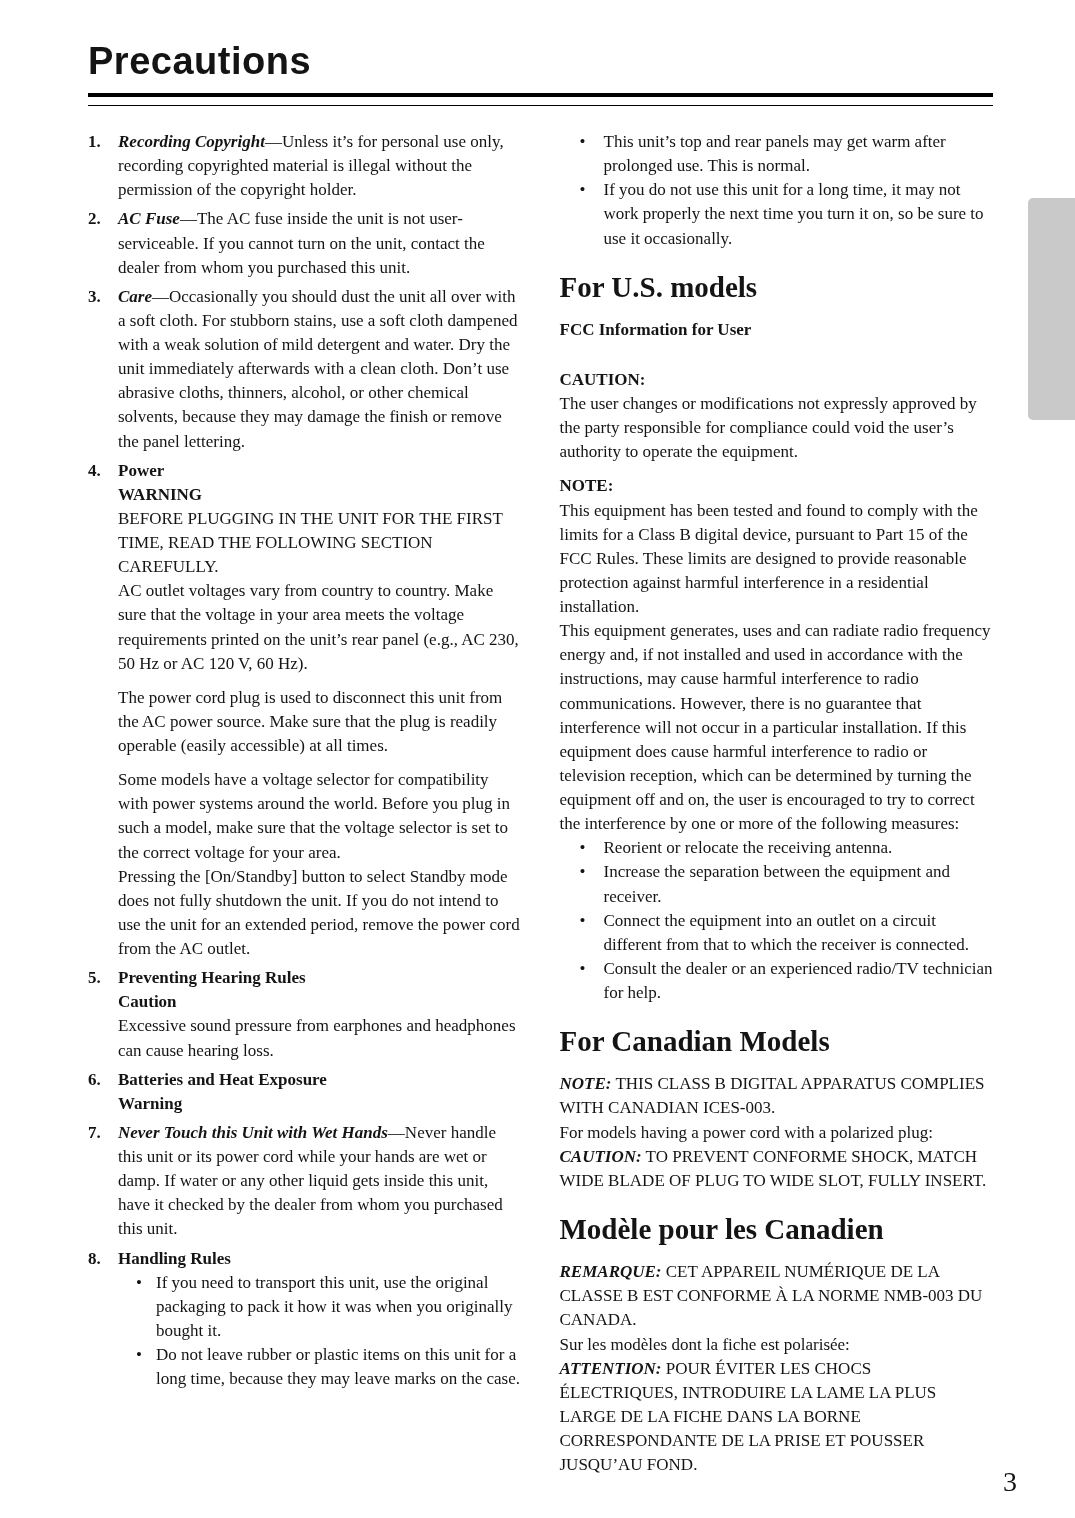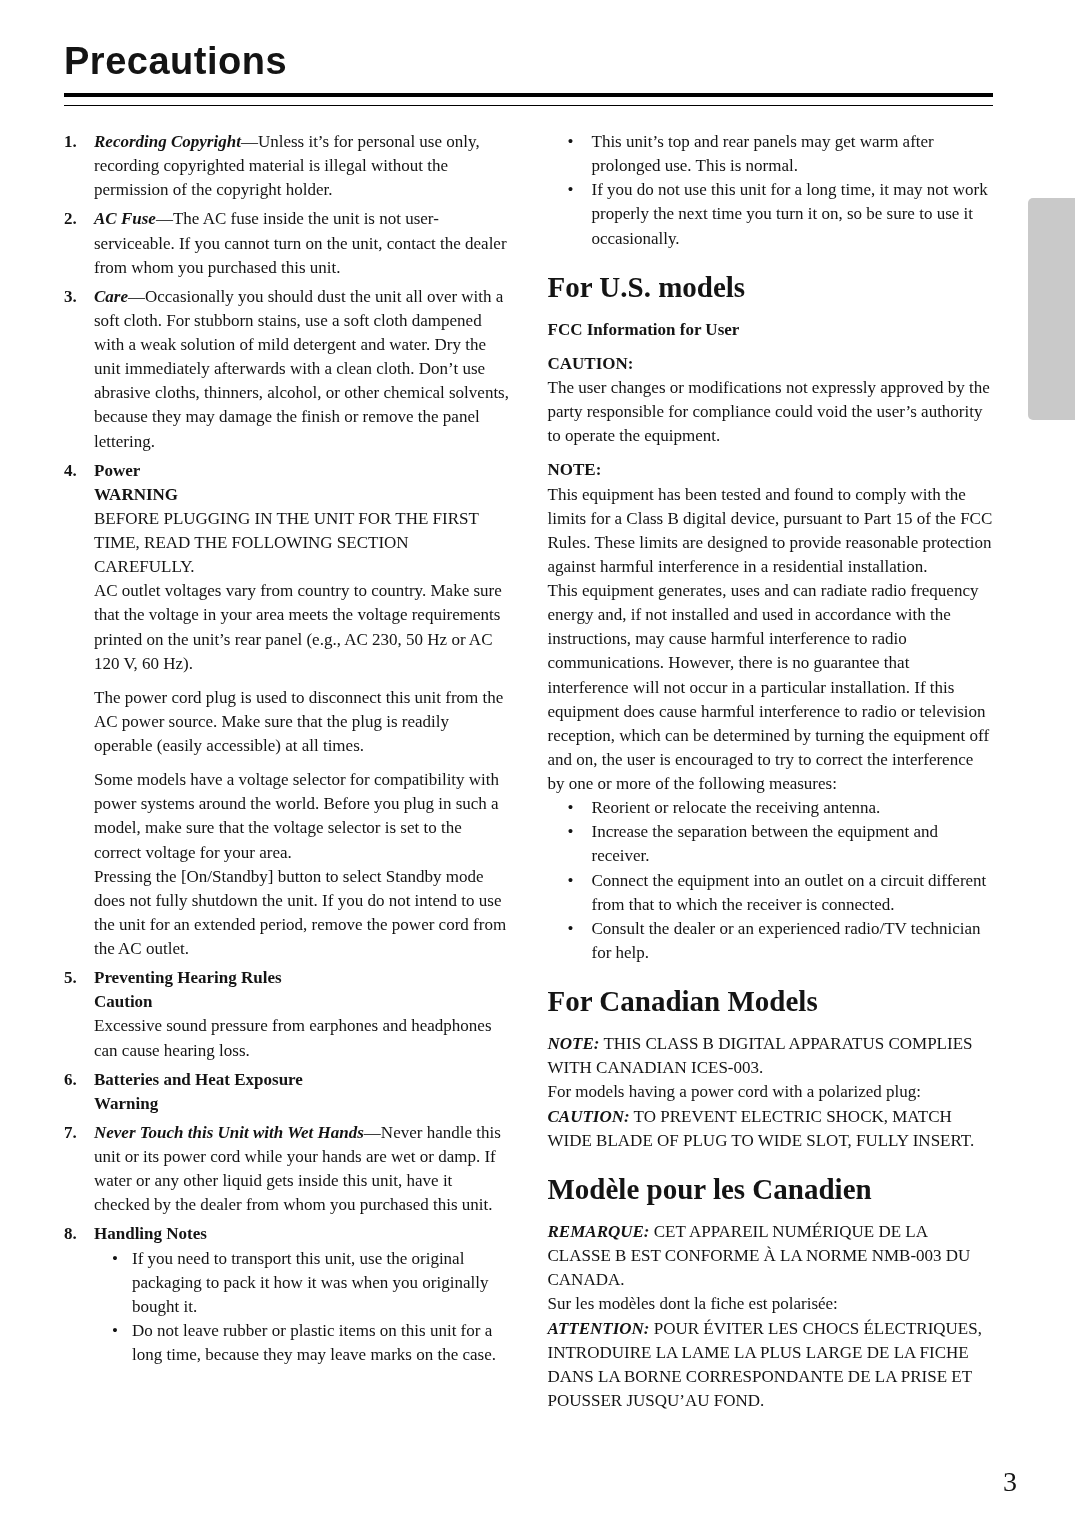--- a/index.html
+++ b/index.html
@@ -4,35 +4,35 @@
 <style>
   html, body { margin: 0; padding: 0; }
   body {
     width: 1075px; height: 1518px;
     background: #ffffff;
     font-family: "Liberation Serif", serif;
     color: #141414;
     position: relative;
     overflow: hidden;
   }
-  .page { position: absolute; inset: 0; padding: 40px 82px 0 64px; }
+  .page { position: absolute; inset: 0; padding: 40px 82px 0 88px; }
   h1 {
     font-family: "Liberation Sans", "DejaVu Sans", sans-serif;
     font-size: 38px; font-weight: 700; letter-spacing: .5px; margin: 0;
   }
   .title-rule { margin-top: 10px; height: 8px; border-top: 4px solid #000; border-bottom: 1px solid #000; }
   .columns { display: flex; gap: 38px; margin-top: 24px; font-size: 17px; line-height: 1.42; }
   .col { flex: 1 1 0; min-width: 0; }
   p { margin: 0; }
   b { font-weight: 700; font-style: italic; }
   .item { display: flex; margin-bottom: 5px; }
   .num { flex: 0 0 30px; font-weight: 700; }
   .item-body { flex: 1; min-width: 0; }
   .gap { margin-top: 10px; }
-  .mb10 { margin-bottom: 10px; }
+  .mb10 { margin-bottom: 26px; }
   .bullet { display: flex; margin-left: 18px; }
   .bullet .dot { flex: 0 0 20px; }
   .col-right > .bullet { margin-left: 20px; }
   .col-right > .bullet .dot { flex: 0 0 24px; }
   h2 { font-size: 29px; font-weight: 700; margin: 16px 0 10px; }
   .bold-line { font-weight: 700; }
   .side-tab { position: absolute; right: 0; top: 198px; width: 47px; height: 222px; background: #c9c9c9; border-radius: 5px 0 0 5px; }
   .page-number { position: absolute; right: 58px; bottom: 20px; font-size: 28px; }
 </style>
 </head>
@@ -101,21 +101,21 @@
       <div class="item">
         <span class="num">7.</span>
         <div class="item-body">
           <p><b>Never Touch this Unit with Wet Hands</b><span>—Never handle this unit or its power cord while your hands are wet or damp. If water or any other liquid gets inside this unit, have it checked by the dealer from whom you purchased this unit.</span></p>
         </div>
       </div>
 
       <div class="item">
         <span class="num">8.</span>
         <div class="item-body">
-          <p class="bold-line">Handling Notes</p>
+          <p class="bold-line">Handling Rules</p>
           <div class="bullet">
             <span class="dot">•</span>
             <p>If you need to transport this unit, use the original packaging to pack it how it was when you originally bought it.</p>
           </div>
           <div class="bullet">
             <span class="dot">•</span>
             <p>Do not leave rubber or plastic items on this unit for a long time, because they may leave marks on the case.</p>
           </div>
         </div>
       </div>
@@ -156,21 +156,21 @@
         <p>Connect the equipment into an outlet on a circuit different from that to which the receiver is connected.</p>
       </div>
       <div class="bullet">
         <span class="dot">•</span>
         <p>Consult the dealer or an experienced radio/TV technician for help.</p>
       </div>
 
       <h2>For Canadian Models</h2>
       <p><b>NOTE:</b><span> THIS CLASS B DIGITAL APPARATUS COMPLIES WITH CANADIAN ICES-003.</span></p>
       <p>For models having a power cord with a polarized plug:</p>
-      <p><b>CAUTION:</b><span> TO PREVENT ELECTRIC SHOCK, MATCH WIDE BLADE OF PLUG TO WIDE SLOT, FULLY INSERT.</span></p>
+      <p><b>CAUTION:</b><span> TO PREVENT CONFORME SHOCK, MATCH WIDE BLADE OF PLUG TO WIDE SLOT, FULLY INSERT.</span></p>
 
       <h2>Modèle pour les Canadien</h2>
       <p><b>REMARQUE:</b><span> CET APPAREIL NUMÉRIQUE DE LA CLASSE B EST CONFORME À LA NORME NMB-003 DU CANADA.</span></p>
       <p>Sur les modèles dont la fiche est polarisée:</p>
       <p><b>ATTENTION:</b><span> POUR ÉVITER LES CHOCS ÉLECTRIQUES, INTRODUIRE LA LAME LA PLUS LARGE DE LA FICHE DANS LA BORNE CORRESPONDANTE DE LA PRISE ET POUSSER JUSQU’AU FOND.</span></p>
 
     </section>
   </div>
 
   <div class="side-tab"></div>

